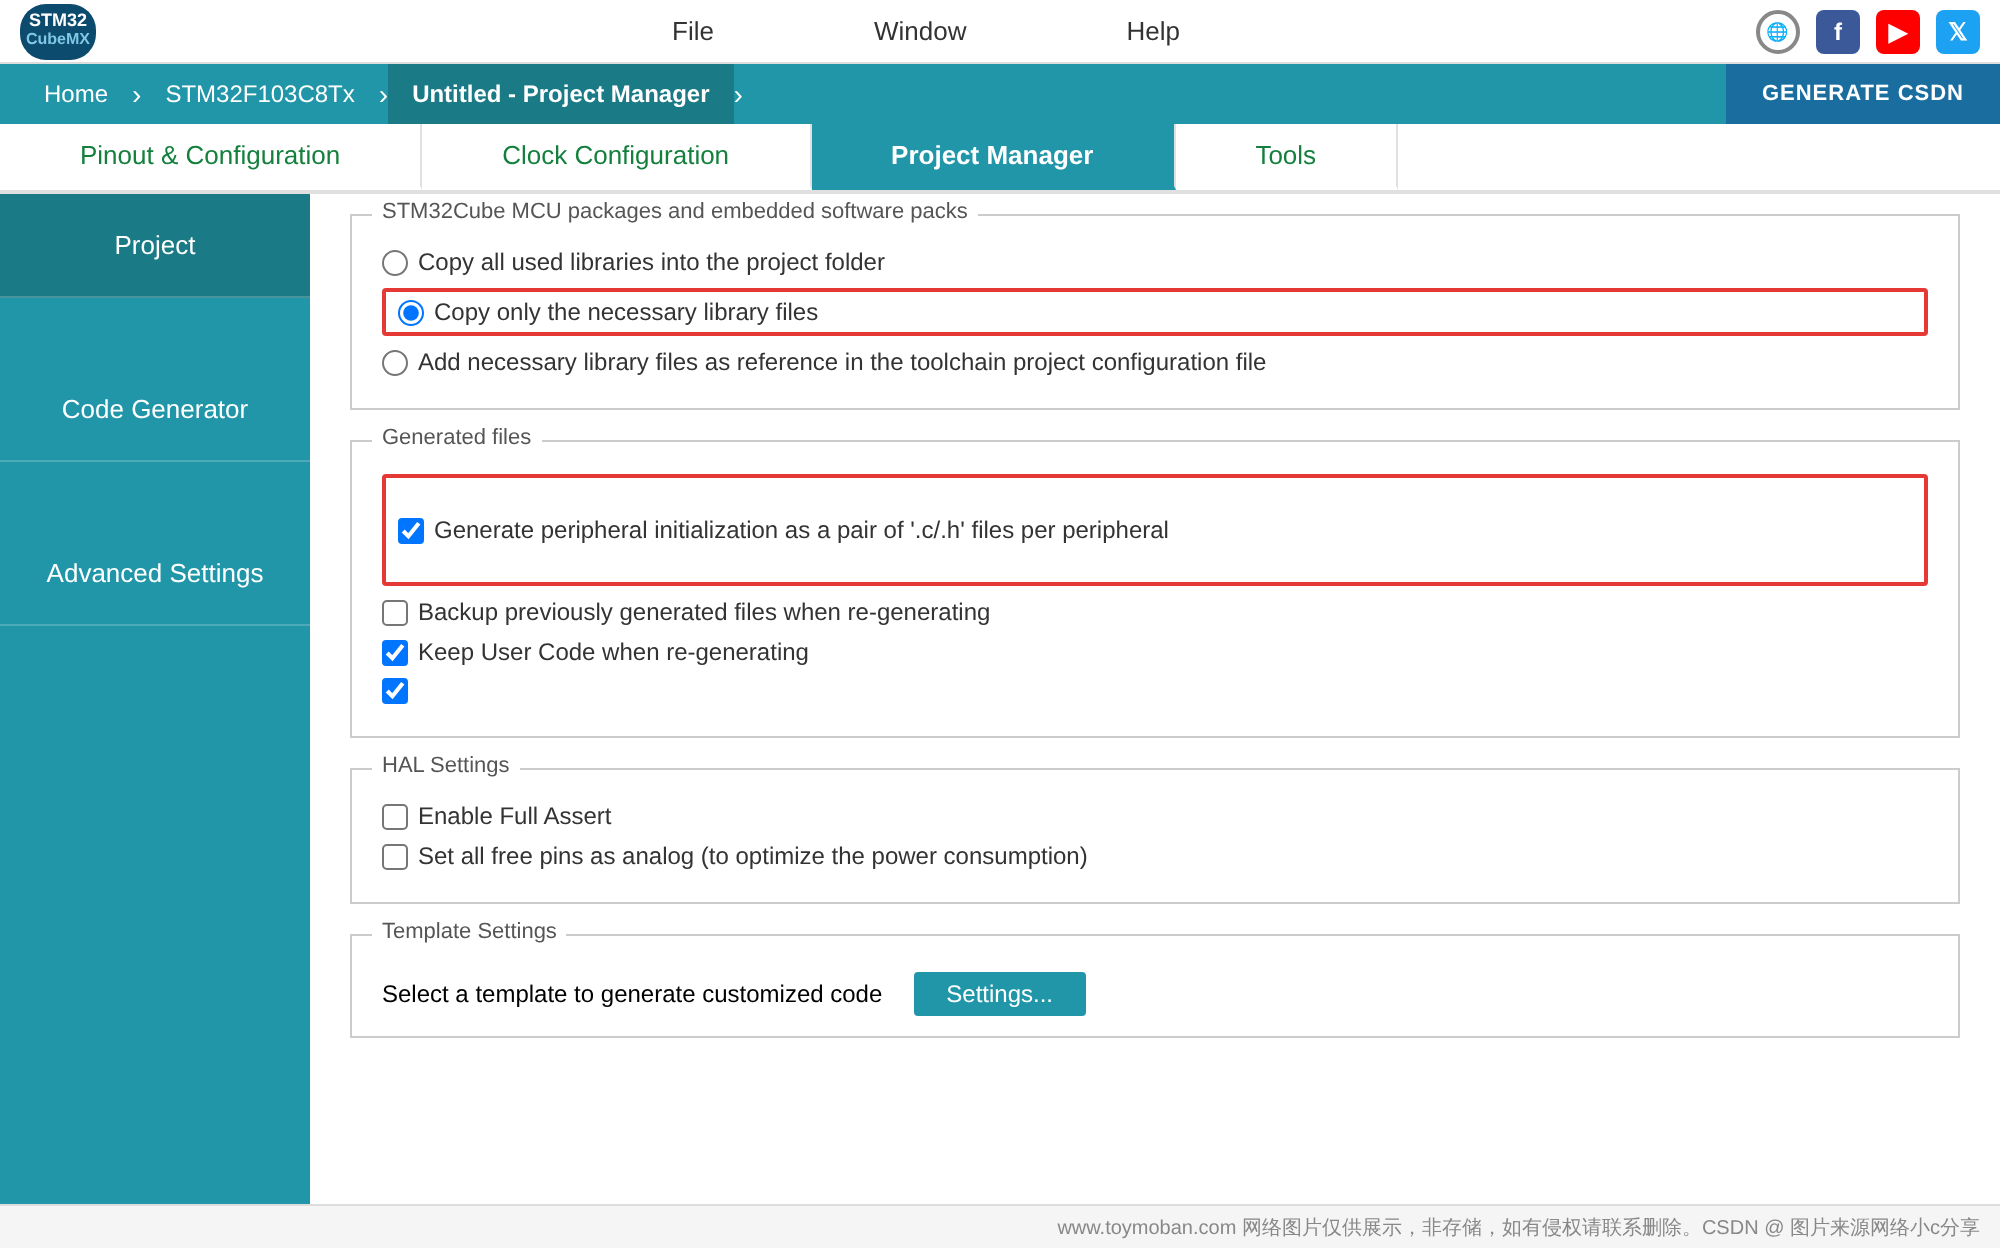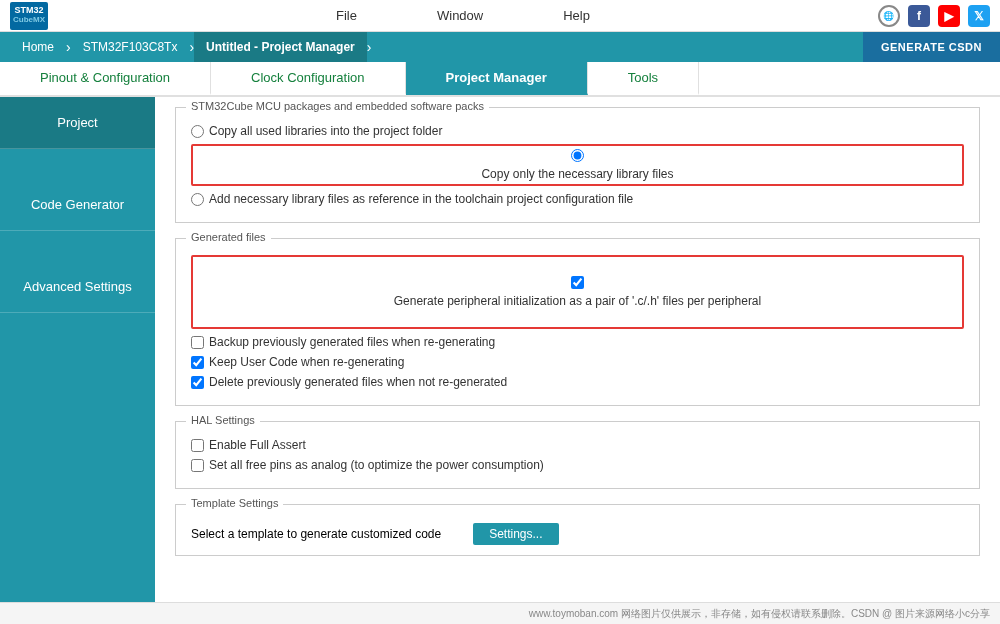--- a/index.html
+++ b/index.html
@@ -75,46 +75,45 @@
       display: flex; align-items: center; gap: 5px; margin: 6px 0; font-size: 12px; color: #333;
     }
     .radio-item input[type="radio"], .check-item input[type="checkbox"] {
       cursor: pointer;
     }
 
     
     .highlighted {
       border: 2px solid #e53935 !important;
       border-radius: 2px;
-      flex-direction: column;
     }
 
     
     .hal-section { margin-bottom: 15px; }
 
     
-    .template-row { display: flex; align-items: center; gap: 32px; margin-top: 8px; }
+    .template-row { display: flex; align-items: center; gap: 16px; margin-top: 8px; }
     .settings-btn {
       background: #2196a8; color: #fff; border: none; padding: 4px 16px;
       font-size: 12px; cursor: pointer; border-radius: 2px;
     }
 
     
     .watermark {
       position: fixed; bottom: 0; left: 0; right: 0; height: 22px;
       background: #f5f5f5; border-top: 1px solid #ddd;
       display: flex; align-items: center; justify-content: flex-end;
       padding: 0 10px; font-size: 10px; color: #888;
     }
 
     
     .stm32-logo {
-      background: #0369a1; color: #fff; font-size: 8px; font-weight: bold;
+      background: #0c4a6e; color: #fff; font-size: 8px; font-weight: bold;
       width: 38px; height: 28px; display: flex; flex-direction: column;
-      align-items: center; justify-content: center; border-radius: 2px;
+      align-items: center; justify-content: center; border-radius: 13px;
       line-height: 1.1;
     }
     .stm32-logo .top { font-size: 9px; }
     .stm32-logo .bottom { font-size: 8px; color: #7ec8e3; }
 
     
     .sidebar-spacer { height: 30px; }
 
     label { cursor: pointer; }
   </style>
@@ -196,21 +195,20 @@
         <div class="check-item">
           <input type="checkbox" id="chk2" style="">
           <label for="chk2">Backup previously generated files when re-generating</label>
         </div>
         <div class="check-item">
           <input type="checkbox" id="chk3" checked="" style="">
           <label for="chk3">Keep User Code when re-generating</label>
         </div>
         <div class="check-item">
           <input type="checkbox" id="chk4" checked="" style="">
-          <label for="chk4">Delete previously generated files when not re-generated</label>
         </div>
       </div>
     </div>
 
     <div class="section-group hal-section">
       <span class="section-title">HAL Settings</span>
       <div class="section-content">
         <div class="check-item">
           <input type="checkbox" id="hal2" style="">
           <label for="hal2">Enable Full Assert</label>

